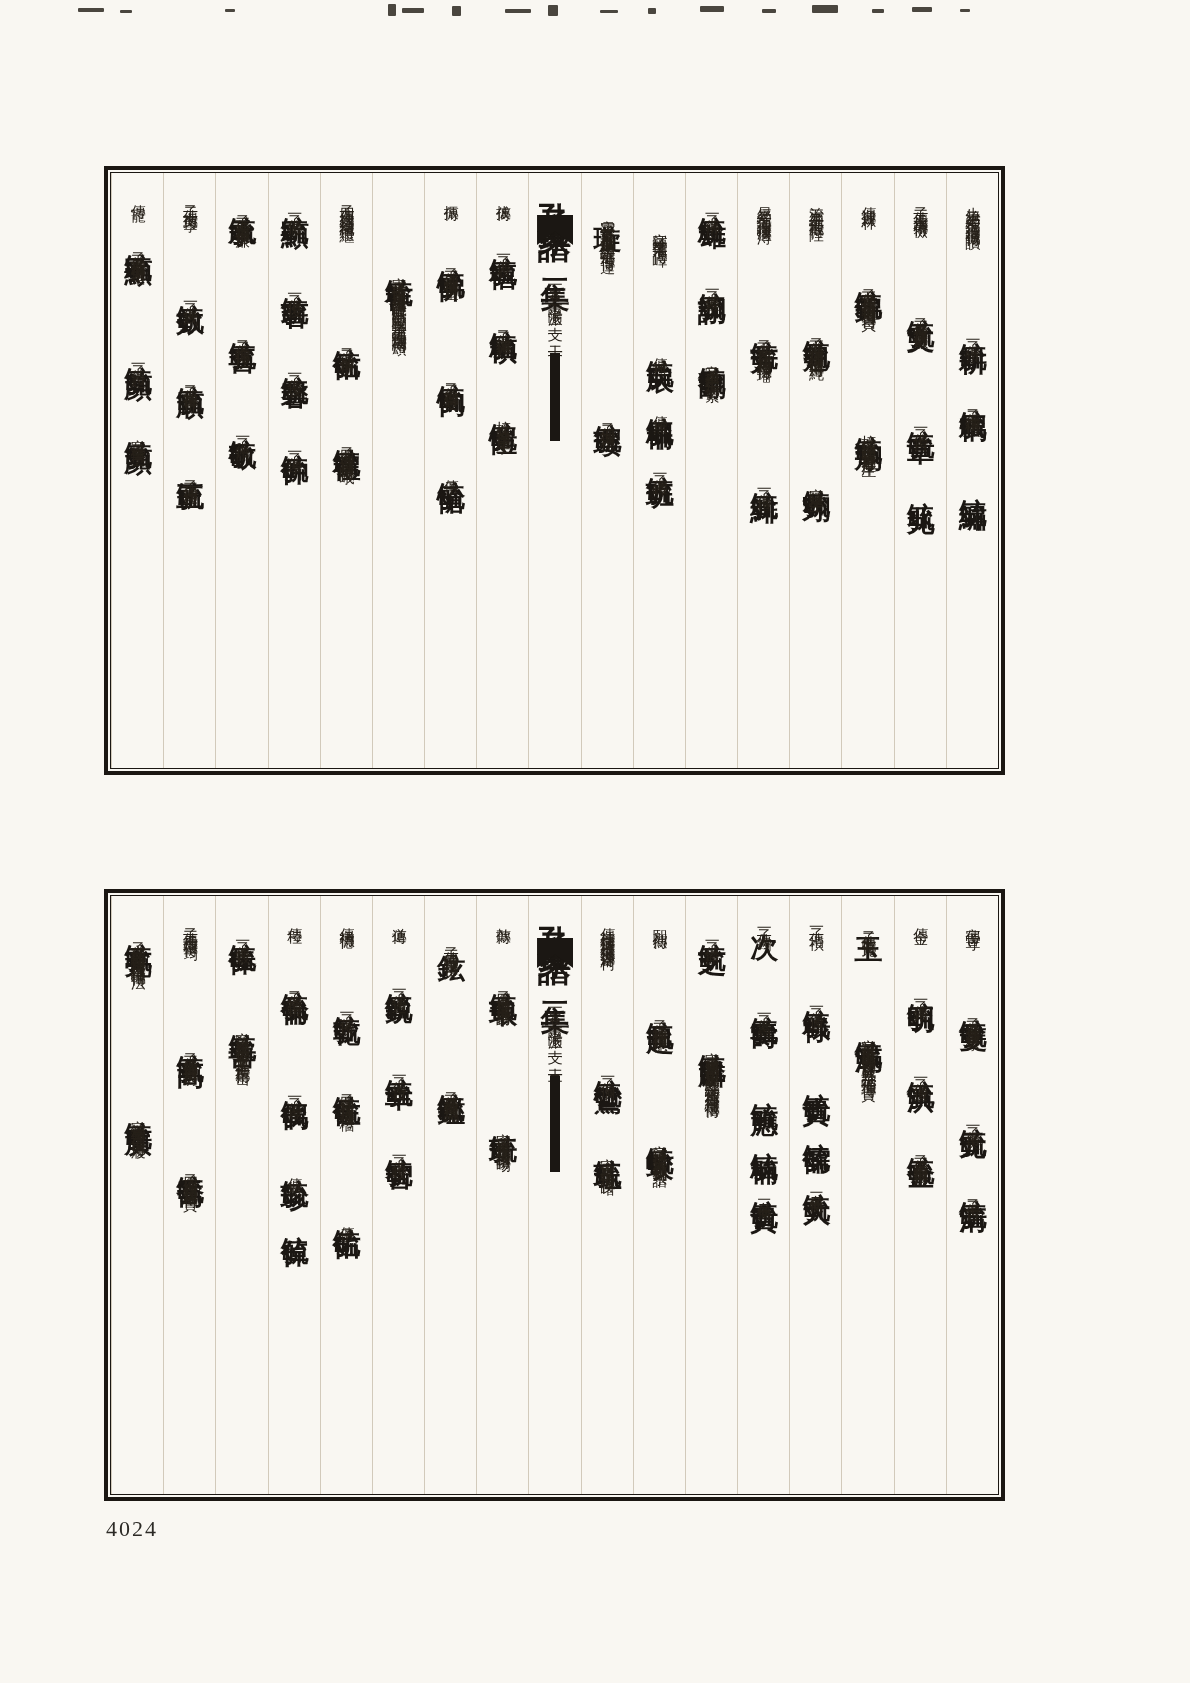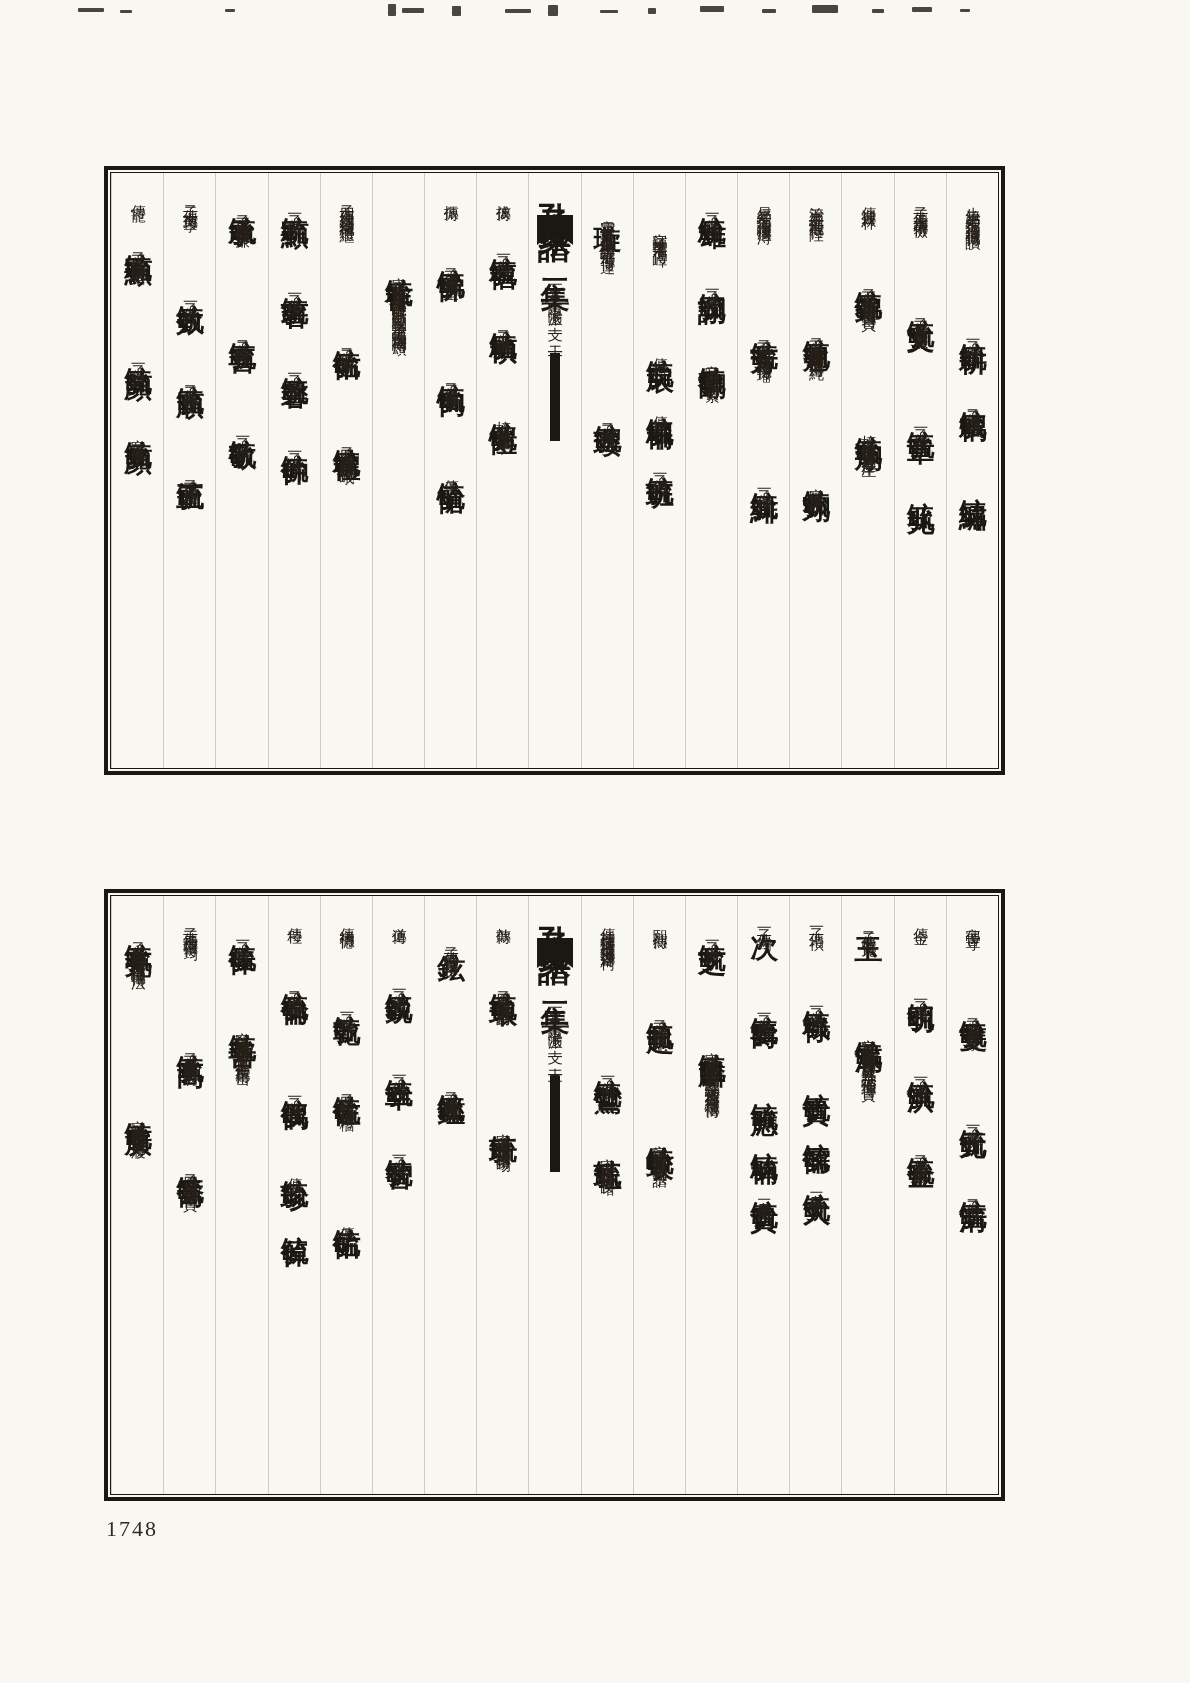--- a/index.html
+++ b/index.html
@@ -336,14 +336,14 @@
               <div class="gname" style="margin-top: 20px;">毓亮</div>
               <div class="gannot" style="height: 127.5px;">子六傳航傳輅傳輳傳本傳輔傳法</div>
               <div class="gname" style="margin-top: 40px;">毓廣</div>
               <div class="gannot" style="height: 110px;">字鑪和業儒子二傳屯傳履</div>
             </div>
           </div>
         </div>
       </div>
     </div>
 
-  <div class="folio" style="left:106px;top:1516px;">1748</div>
+  <div class="folio" style="left:106px;top:1516px;">4024</div>
 </div>
 
 </body></html>

